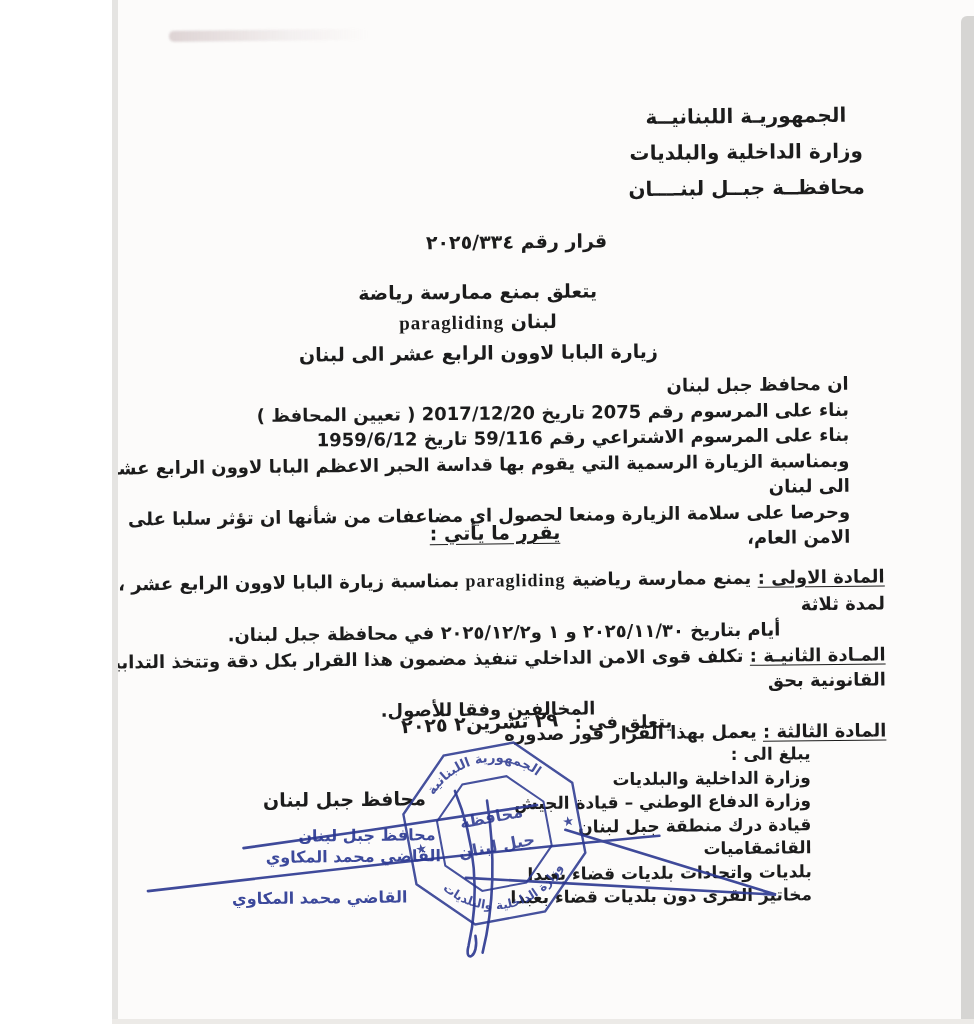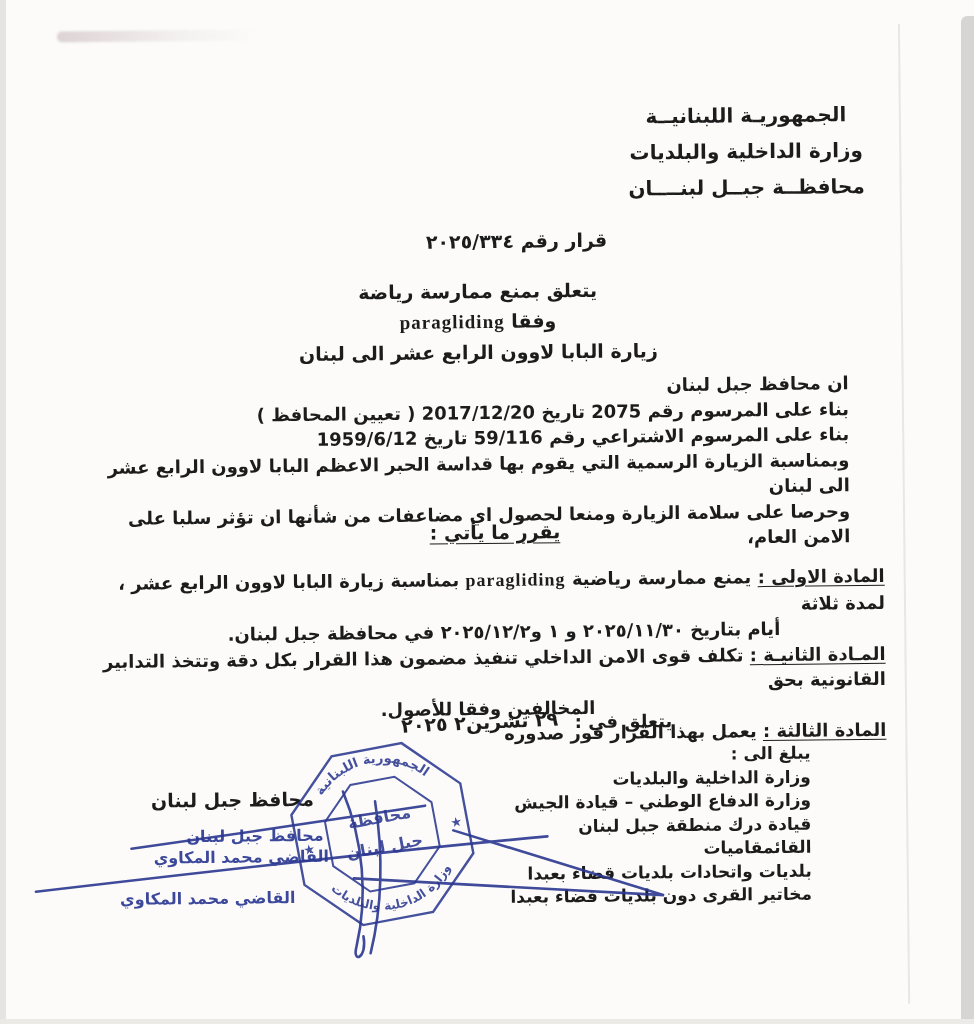--- a/index.html
+++ b/index.html
@@ -1,17 +1,17 @@
 <!DOCTYPE html>
 <html lang="ar" dir="rtl"><head>
 <meta charset="utf-8">
 <style>
   html,body{margin:0;padding:0;background:#ffffff;}
   .page{
-    position:relative;width:974px;height:1024px;overflow:hidden;
+    position:relative;width:862px;height:1024px;overflow:hidden;
     background:#fcfbfa;color:#1c1c1c;
     font-family:"DejaVu Sans",sans-serif;direction:rtl;
   }
   .content{position:absolute;inset:0;transform:rotate(-0.6deg);transform-origin:50% 50%;}
   .abs{position:absolute;}
 
   
   .edge-left{position:absolute;left:0;top:0;width:6px;height:1024px;background:#e5e4e2;z-index:9;}
   .edge-right{position:absolute;right:0;top:16px;width:13px;height:1008px;background:#d6d5d3;z-index:9;border-top-left-radius:6px;}
   .edge-bottom{position:absolute;left:0;bottom:0;width:100%;height:5px;background:#eceae7;z-index:9;}
@@ -76,21 +76,21 @@
       <div>الجمهوريـة اللبنانيــة</div>
       <div>وزارة الداخلية والبلديات</div>
       <div>محافظــة جبــل لبنــــان</div>
     </div>
 
     <div class="abs decision-no">قرار رقم  ٢٠٢٥/٣٣٤</div>
 
     <div class="abs subject">
       <div>يتعلق بمنع ممارسة  رياضة</div>
       <div>
-        <span>وفقا</span>
+        <span>لبنان</span>
         <span class="latin">paragliding</span>
       </div>
       <div>زيارة البابا لاوون الرابع عشر الى لبنان</div>
     </div>
 
     <div class="abs preamble">
       <div>ان محافظ جبل لبنان</div>
       <div>بناء على المرسوم رقم 2075 تاريخ 2017/12/20 ( تعيين المحافظ )</div>
       <div>بناء على المرسوم الاشتراعي رقم 59/116 تاريخ 1959/6/12</div>
       <div>وبمناسبة الزيارة الرسمية التي يقوم بها قداسة الحبر الاعظم البابا لاوون الرابع عشر الى لبنان</div>

